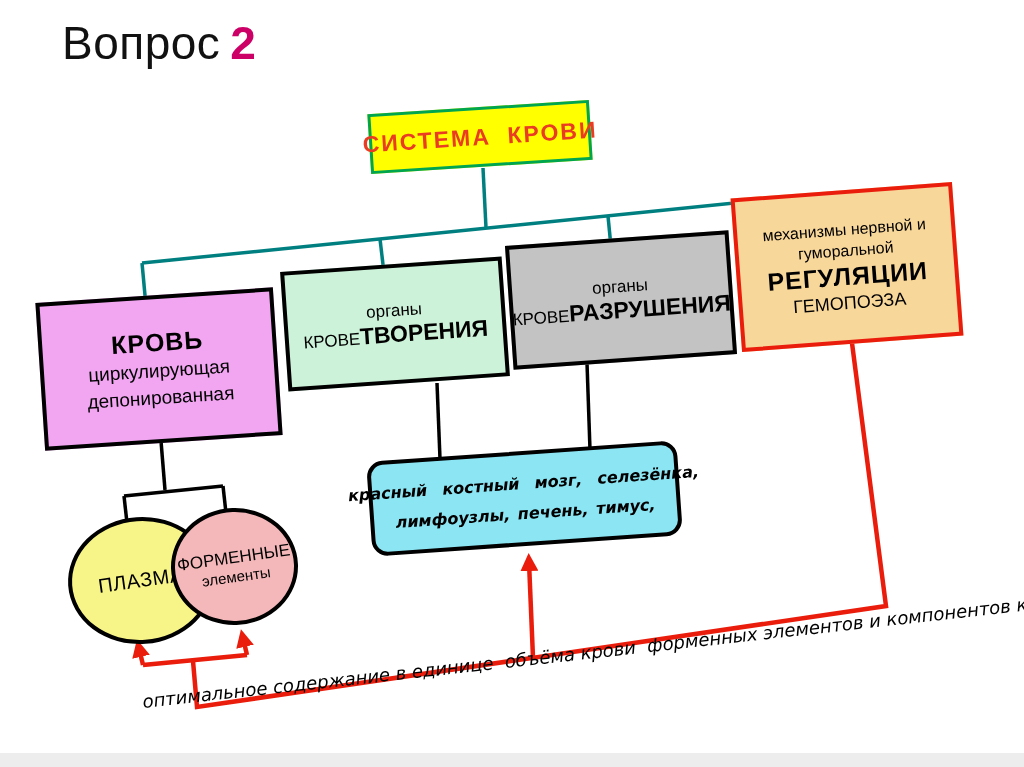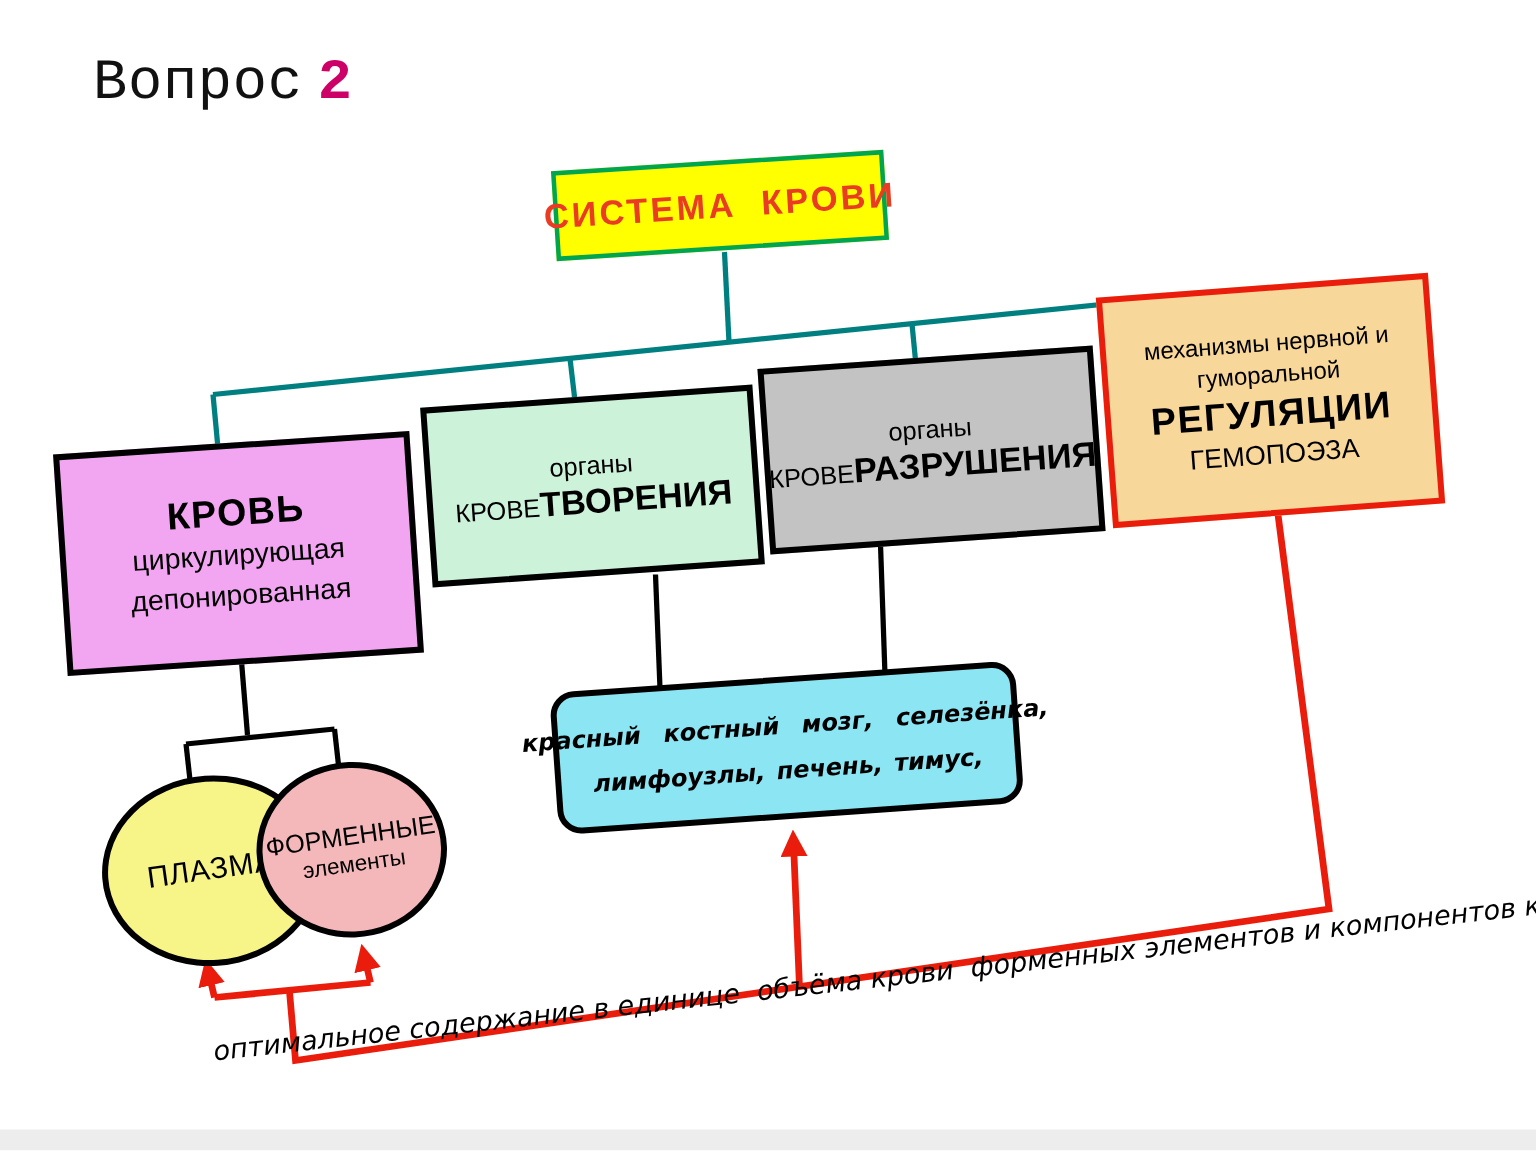--- a/index.html
+++ b/index.html
@@ -1,21 +1,21 @@
 <!DOCTYPE html>
 <html><head>
 <meta charset="utf-8">
 <style>
   html,body{margin:0;padding:0;}
   body{width:1024px;height:767px;background:#ffffff;overflow:hidden;position:relative;
        font-family:"Liberation Sans", sans-serif;}
   #stage{position:absolute;left:0;top:0;width:1024px;height:767px;}
 
   
-  #title{position:absolute;left:62px;top:34px;font-size:38px;color:#111;letter-spacing:0.5px;font-family:Liberation Mono, monospace;}
+  #title{position:absolute;left:62px;top:16px;font-size:46px;color:#111;letter-spacing:0.5px;}
   #title .num{color:#cc0066;font-weight:bold;margin-left:10px;}
 
   
   #wires{position:absolute;left:0;top:0;width:1024px;height:767px;}
 
   
   .box{position:absolute;box-sizing:border-box;display:flex;flex-direction:column;
        align-items:center;justify-content:center;text-align:center;color:#000;}
 
   .banner{left:369px;top:107px;width:222px;height:60px;background:#ffff00;

